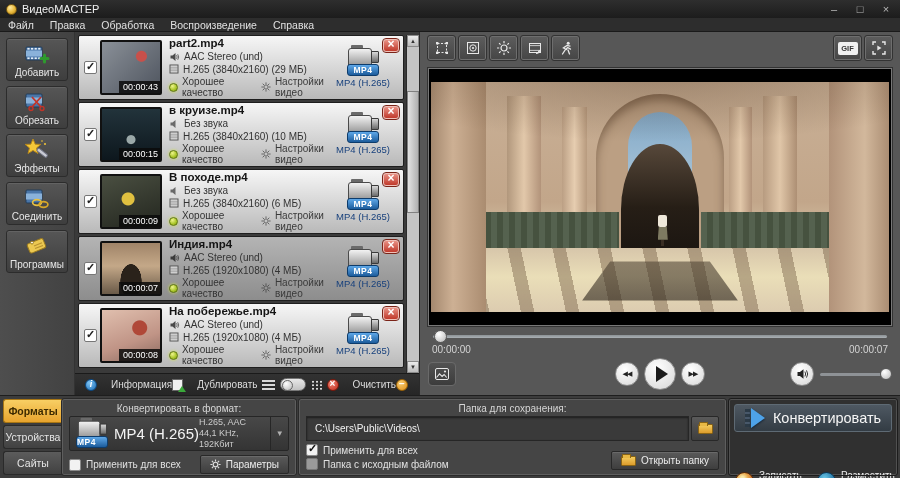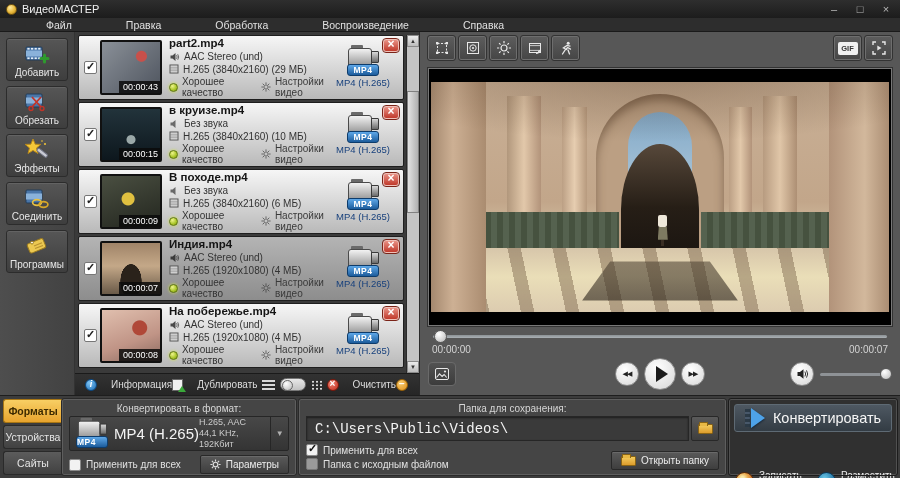--- a/index.html
+++ b/index.html
@@ -12,21 +12,21 @@
   .titlebar { height:18px; background:linear-gradient(180deg,#2e2e2e,#1c1c1c);
               display:flex; align-items:center; padding:0 6px; }
   .coin { width:11px; height:11px; border-radius:50%;
           background:radial-gradient(circle at 35% 30%,#ffe9a0,#e8b83a 55%,#a87818);
           border:1px solid #7a5a10; margin-right:5px; }
   .wtitle { font-size:11px; color:#f0f0f0; }
   .wctrls { margin-left:auto; display:flex; gap:10px; color:#b8b8b8; font-size:11px; }
   .wctrls span { width:16px; text-align:center; cursor:default; }
   .menubar { height:14px; background:#2d2d2d; display:flex; align-items:center;
              gap:16px; padding:0 8px; border-bottom:1px solid #1a1a1a; }
-  .menubar span { font-size:10.5px; color:#e0e0e0;margin-left:38px; }
+  .menubar span { font-size:10.5px; color:#e0e0e0; }
 
   
   .main { display:flex; height:363px; }
 
   
   .sidebar { width:75px; background:linear-gradient(90deg,#4e4e4e,#424242);
              padding-top:6px; border-right:1px solid #333; }
   .sbtn { width:62px; margin:0 auto 5px; padding:3px 0 2px; text-align:center;
           background:linear-gradient(180deg,#565656,#3e3e3e); border:1px solid #2c2c2c;
           border-radius:3px; box-shadow:inset 0 1px 0 rgba(255,255,255,.08); cursor:pointer; }
@@ -225,21 +225,21 @@
         position:relative; flex:none; }
   .ck.checked::after { content:"✓"; position:absolute; left:1px; top:-3px; font-size:11px;
                        font-weight:bold; color:#111; }
   .ck.disabled { background:#9a9a9a; border-color:#777; }
   .btn { display:flex; align-items:center; gap:5px; background:linear-gradient(180deg,#5a5a5a,#3e3e3e);
          border:1px solid #282828; box-shadow:inset 0 1px 0 rgba(255,255,255,.1); border-radius:2px;
          color:#ececec; font-size:10px; padding:3px 9px; cursor:pointer; }
   .gb-folder { flex:1; display:flex; flex-direction:column; }
   .pathrow { display:flex; height:26px; }
   .pathinput { flex:1; background:#3a3a3a; border:1px solid #262626; box-shadow:inset 0 1px 2px rgba(0,0,0,.5);
-               color:#f2f2f2; font-size:14px; font-family:Liberation Mono, monospace; padding:0 8px; }
+               color:#f2f2f2; font-size:10px; font-family:Liberation Sans, sans-serif; padding:0 8px; }
   .browse { width:28px; margin-left:2px; background:linear-gradient(180deg,#5a5a5a,#3e3e3e);
             border:1px solid #282828; border-radius:2px; display:flex; align-items:center;
             justify-content:center; cursor:pointer; }
   .folder { width:15px; height:10px; background:linear-gradient(180deg,#f4cc5e,#dc9c2c);
             border:1px solid #8a6414; border-radius:1px; position:relative; flex:none; }
   .folder::before { content:""; position:absolute; left:0; top:-3px; width:7px; height:3px;
                     background:#e8b844; border:1px solid #8a6414; border-bottom:none;
                     border-radius:1px 1px 0 0; }
   .folder-bottom { display:flex; margin-top:3px; }
   .ckcol { display:flex; flex-direction:column; gap:2px; }

